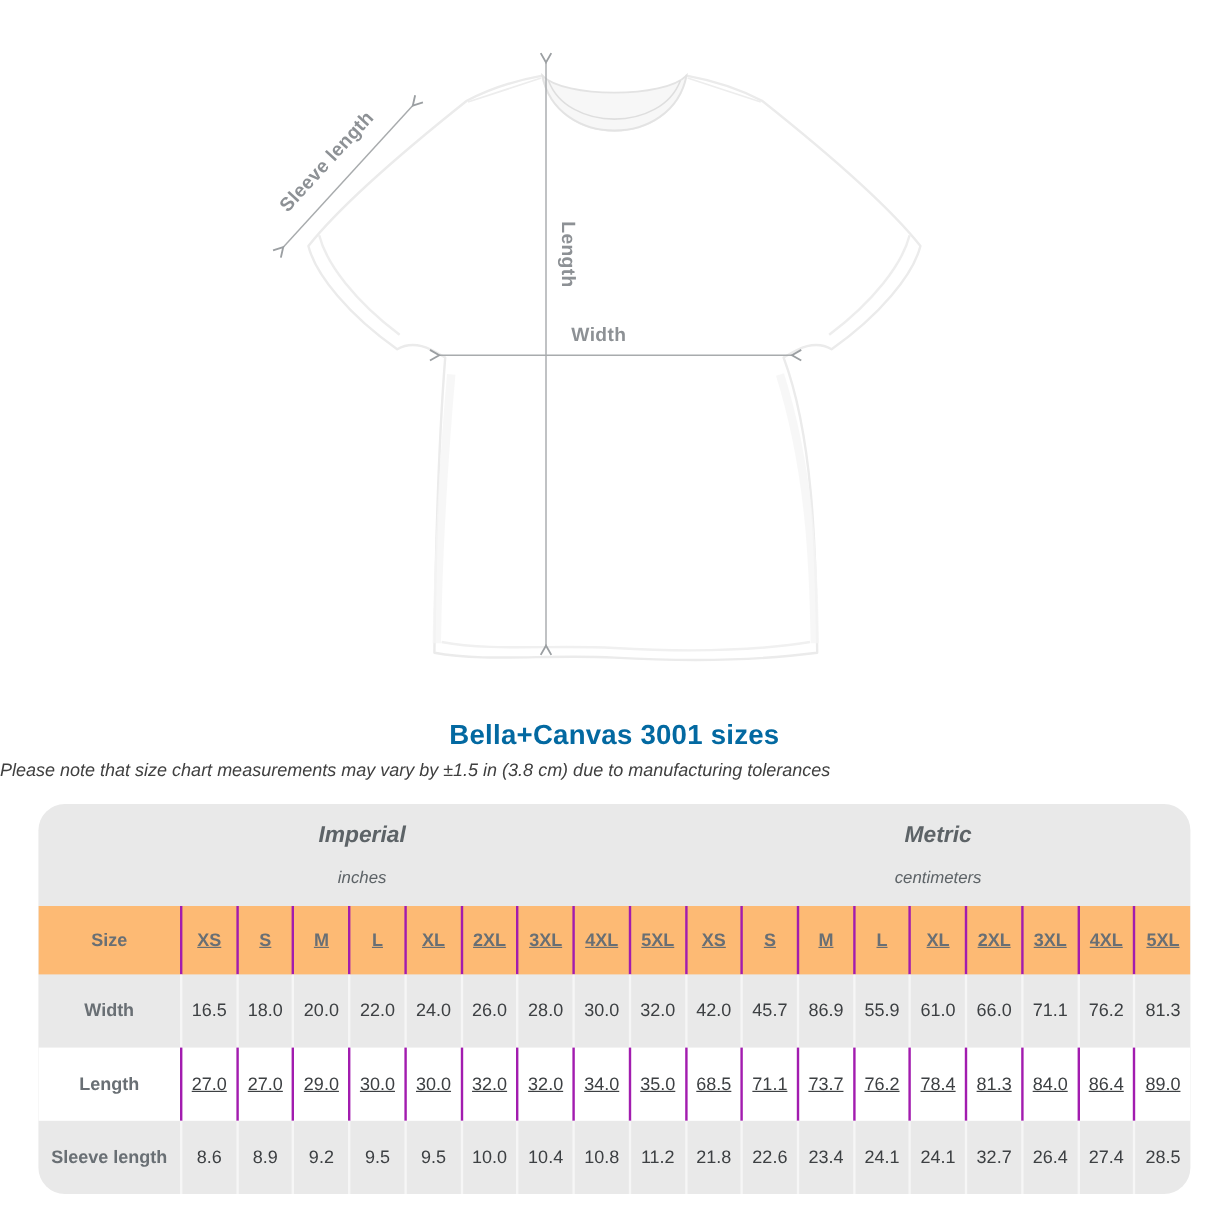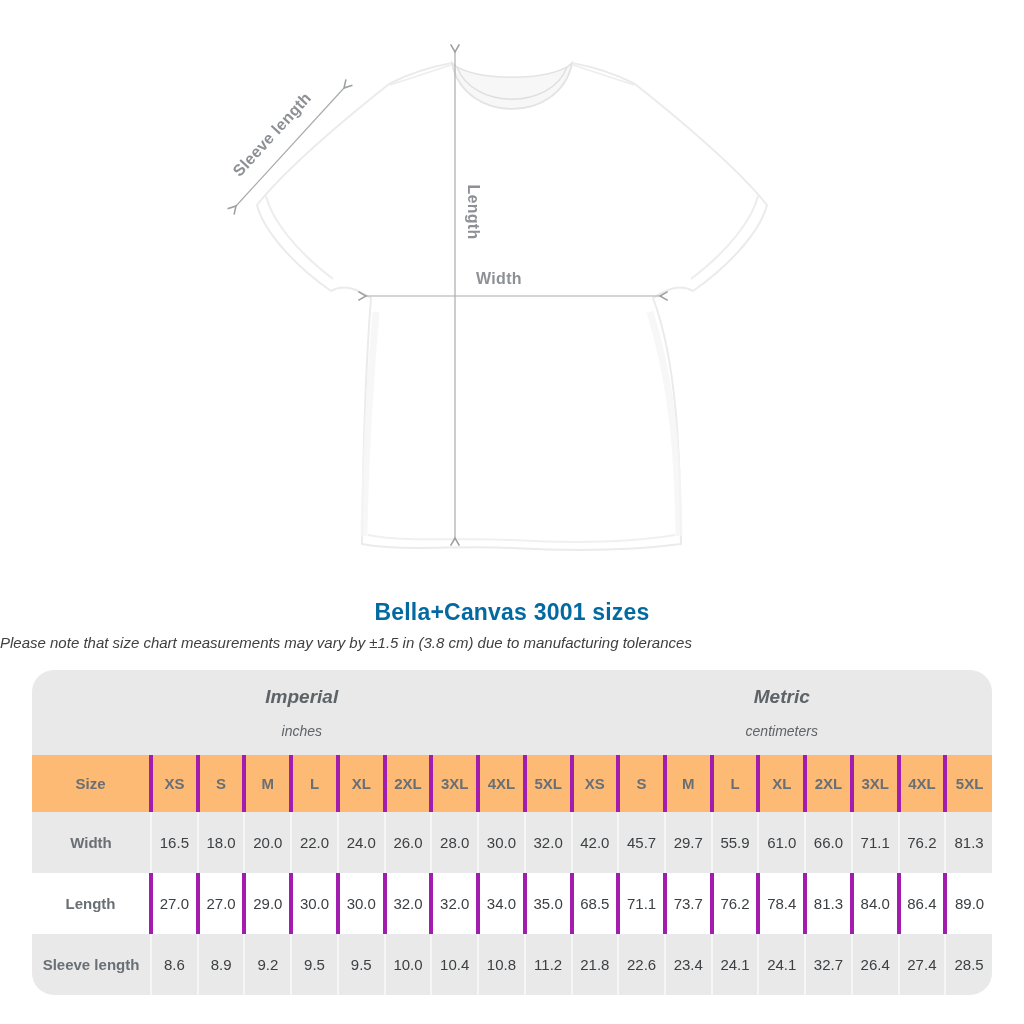--- a/index.html
+++ b/index.html
@@ -37,21 +37,21 @@
   tr.sizes-row th { height:57px; font-size:15px; font-weight:bold; color:#696f74; padding:0; }
 
   tbody tr td, tbody tr th { height:61px; padding:0; text-align:center; vertical-align:middle; }
   tbody td { font-size:15px; color:#3d4043; font-weight:normal; }
   th.row-label { font-size:15px; font-weight:bold; color:#696f74; }
 
   tr.row-white { background:#ffffff; }
   tr.row-gray  { background:transparent; }
 
   tr.sizes-row > th + th,
-  tr.row-white > * + * { border-left:4px solid #a21caf; }
+  tr.row-white > * + * { border-left:2px solid #a21caf;text-decoration:underline; }
   tr.row-gray  > * + * { border-left:2px solid #f6f6f6; }
 </style>
 </head>
 <body>
 
 <div class="diagram">
   <svg viewBox="0 0 1024 575" xmlns="http://www.w3.org/2000/svg">
     <defs>
       <marker id="ah" viewBox="0 0 12 12" refX="2" refY="6" markerWidth="11" markerHeight="11" orient="auto-start-reverse">
         <path d="M9 2 L2 6 L9 10" fill="none" stroke="#9b9fa2" stroke-width="1.4"></path>
@@ -167,21 +167,21 @@
         <td>18.0</td>
         <td>20.0</td>
         <td>22.0</td>
         <td>24.0</td>
         <td>26.0</td>
         <td>28.0</td>
         <td>30.0</td>
         <td>32.0</td>
         <td>42.0</td>
         <td>45.7</td>
-        <td>29.7</td>
+        <td>86.9</td>
         <td>55.9</td>
         <td>61.0</td>
         <td>66.0</td>
         <td>71.1</td>
         <td>76.2</td>
         <td>81.3</td>
       </tr>
       <tr class="row-white">
         <th class="row-label">Length</th>
         <td>27.0</td>

